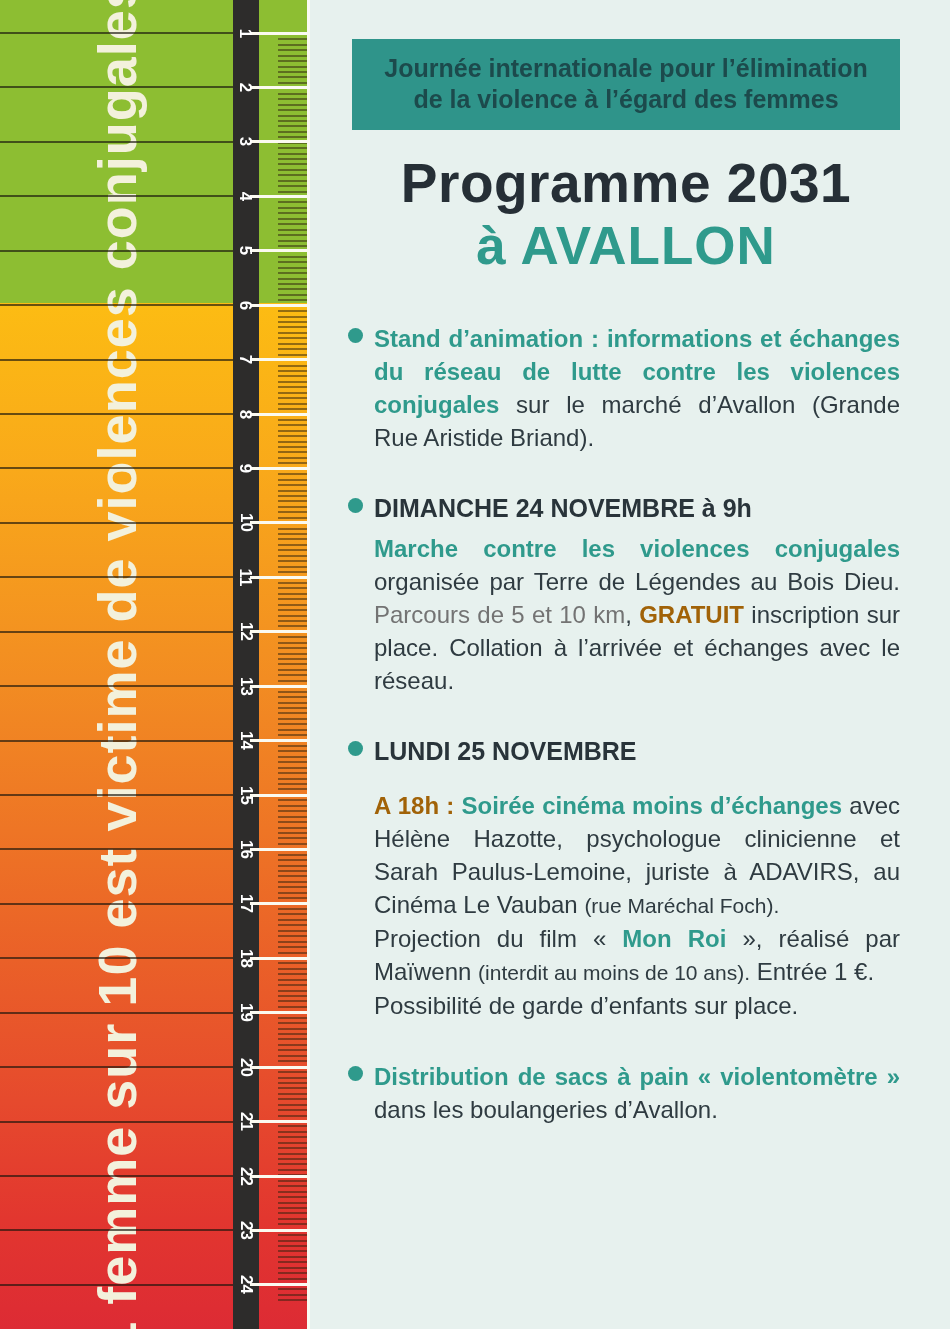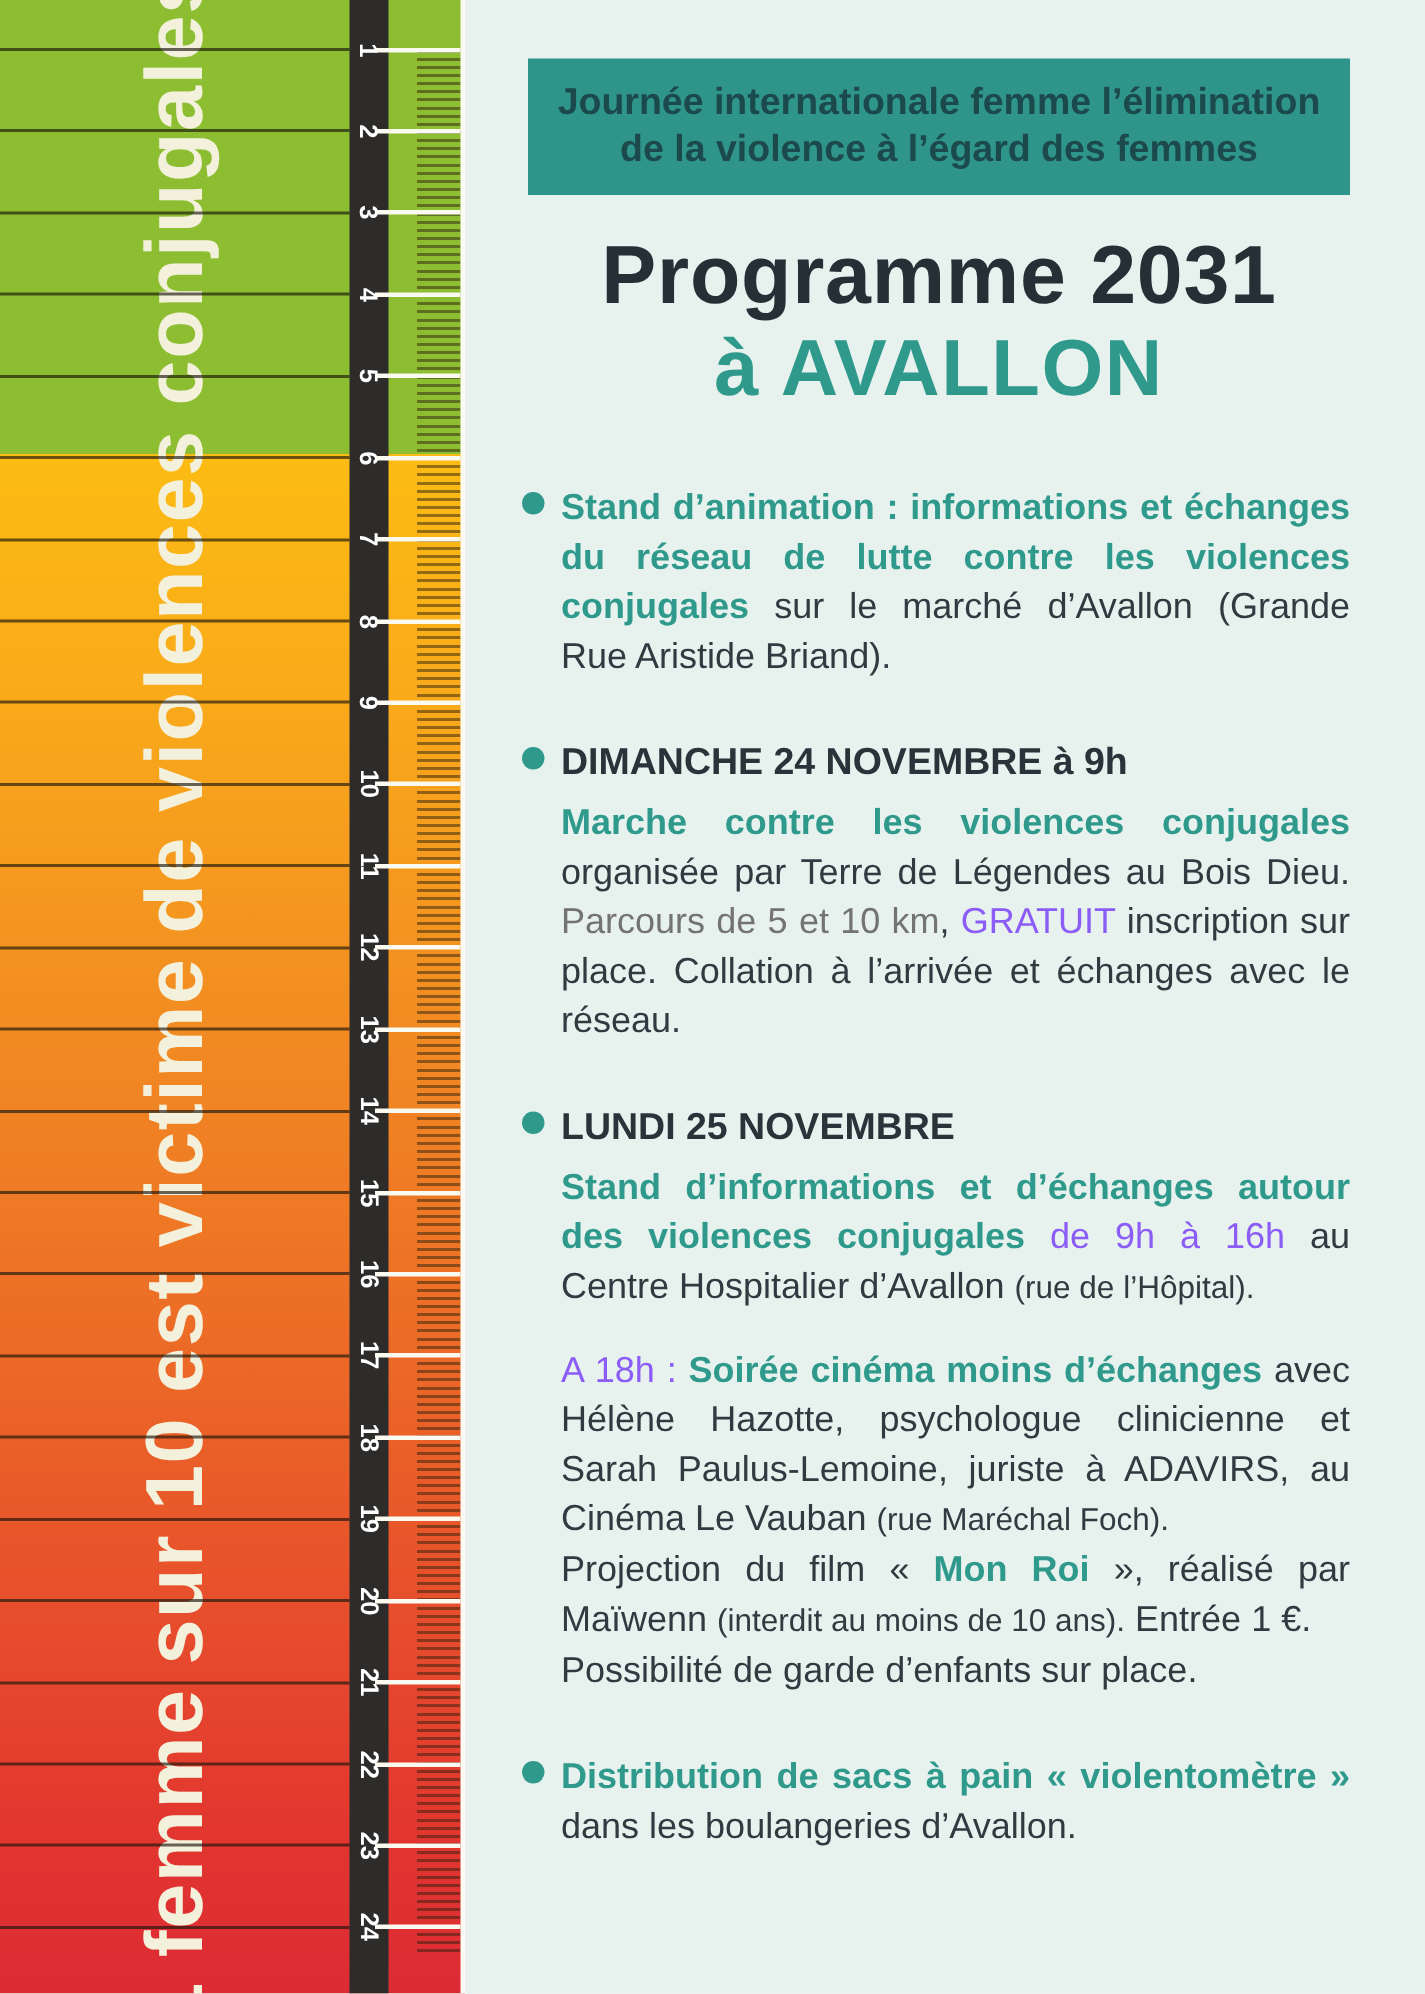--- a/index.html
+++ b/index.html
@@ -76,21 +76,21 @@
   }
   .ev-heading{
     margin:0 0 8px; color:#29343a; font-size:25px; line-height:32px; font-weight:bold;
   }
   p.body{
     margin:0; color:#2f3b41; font-size:24px; line-height:33px; text-align:justify;
   }
   p.body.mt{margin-top:22px;}
   .accent{color:#2f9a8c; font-weight:bold;}
   .tealreg{color:#737373;}
-  .b{color:#8b5cf6; font-weight:normal;}
+  .b{color:#a16207; font-weight:bold;}
   .small{font-size:21px;}
   .note{margin-top:8px; font-size:22px; text-align:left;}
 </style>
 </head>
 <body>
 
 <div class="page">
 
   <div class="band">
     <div class="band-gradient"></div>
@@ -220,21 +220,21 @@
         <div class="unit-white" style="top: 1283.39px;"></div>
         <div class="unit-num" style="top: 1271.89px;">
           <span>24</span>
         </div>
       </div>
   </div>
 
   <div class="content">
 
     <div class="banner">
-      <div class="bl">Journée internationale femme l’élimination</div>
+      <div class="bl">Journée internationale pour l’élimination</div>
       <div class="bl">de la violence à l’égard des femmes</div>
     </div>
 
     <h1 class="title">Programme 2031</h1>
     <h2 class="subtitle">à AVALLON</h2>
 
     <div class="sections">
 
       <div class="section">
         <span class="bullet"></span>
@@ -243,21 +243,20 @@
 
       <div class="section">
         <span class="bullet"></span>
         <h3 class="ev-heading">DIMANCHE 24 NOVEMBRE à 9h</h3>
         <p class="body"><span class="accent">Marche contre les violences conjugales</span><span> organisée par Terre de Légendes au Bois Dieu. </span><span class="tealreg">Parcours de 5 et 10 km</span><span>, </span><span class="b">GRATUIT</span><span> inscription sur place. Collation à l’arrivée et échanges avec le réseau.</span></p>
       </div>
 
       <div class="section">
         <span class="bullet"></span>
         <h3 class="ev-heading">LUNDI 25 NOVEMBRE</h3>
-        <p class="body"><span class="accent">Stand d’informations et d’échanges autour des</span><span class="accent"> violences conjugales</span><span class="b"> de 9h à 16h</span><span> au Centre Hospitalier d’Avallon </span><span class="small">(rue de l’Hôpital).</span></p>
         <p class="body mt"><span class="b">A 18h : </span><span class="accent">Soirée cinéma moins d’échanges</span><span> avec Hélène Hazotte, psychologue clinicienne et Sarah Paulus-Lemoine, juriste à ADAVIRS, au Cinéma Le Vauban </span><span class="small">(rue Maréchal Foch).</span></p>
         <p class="body"><span>Projection du film « </span><span class="accent">Mon Roi</span><span> », réalisé par Maïwenn </span><span class="small">(interdit au moins de 10 ans).</span><span> Entrée 1 €.</span></p>
         <p class="body note">Possibilité de garde d’enfants sur place.</p>
       </div>
 
       <div class="section">
         <span class="bullet"></span>
         <p class="body"><span class="accent">Distribution de sacs à pain « violentomètre »</span><span> dans les boulangeries d’Avallon.</span></p>
       </div>
 

